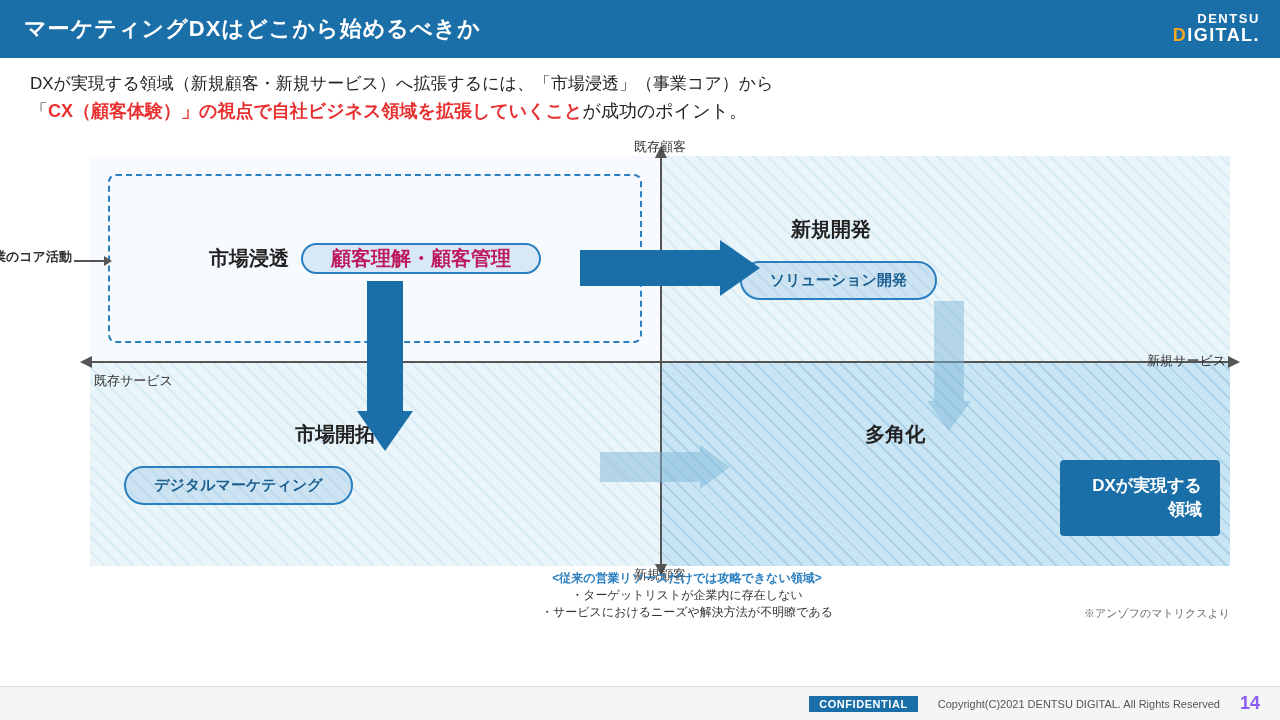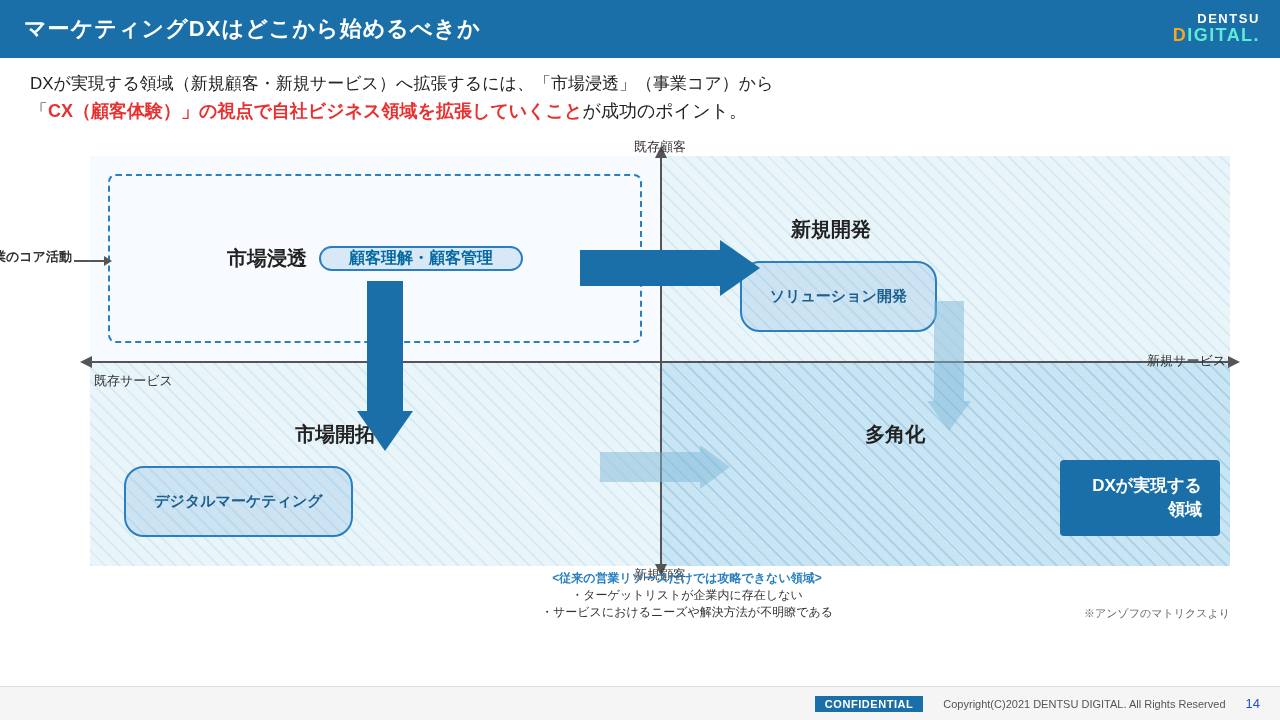--- a/index.html
+++ b/index.html
@@ -43,21 +43,21 @@
       font-weight: bold;
       letter-spacing: 0.12em;
     }
     .logo-digital {
       color: #ffffff;
       font-size: 18px;
       font-weight: bold;
       letter-spacing: 0.08em;
     }
     .logo-digital span {
-      color: #5eead4;
+      color: #ffffff;
     }
 
     
     .subtitle-area {
       padding: 12px 30px 6px 30px;
       font-size: 17px;
       line-height: 1.6;
       color: #1a1a1a;
     }
     .subtitle-line1 {
@@ -238,39 +238,39 @@
       font-weight: bold;
       color: #222;
       text-align: center;
     }
 
     .inner-box {
       background: rgba(42, 127, 192, 0.15);
       border: 2px solid #2a7fc0;
       border-radius: 20px;
       padding: 0 28px;
-      font-size: 16px;
-      color: #0369a1;
+      font-size: 20px;
+      color: #be185d;
       font-weight: bold;
       white-space: nowrap;
     }
 
     
     .q-title-pos {
       position: absolute;
       font-size: 20px;
       font-weight: bold;
       color: #222;
     }
     .inner-box-pos {
       position: absolute;
       background: rgba(42, 127, 192, 0.15);
       border: 2px solid #2a7fc0;
       border-radius: 20px;
-      padding: 24px 28px;
+      padding: 8px 28px;
       font-size: 15px;
       color: #1a5f90;
       font-weight: bold;
       white-space: nowrap;
     }
 
     
     .dx-box {
       position: absolute;
       background: #1a6fa8;
@@ -304,23 +304,23 @@
       padding: 2px 10px;
       font-size: 11px;
       font-weight: bold;
       letter-spacing: 0.05em;
     }
     .footer-copyright {
       font-size: 11px;
       color: #555;
     }
     .footer-page {
-      font-size: 13px;
-      color: #1d4ed8;
-      font-weight: normal;
+      font-size: 18px;
+      color: #8b5cf6;
+      font-weight: bold;
     }
 
   </style>
 </head>
 <body>
 
 <div class="header">
   <span class="header-title">マーケティングDXはどこから始めるべきか</span>
   <div class="logo-area">
     <span class="logo-dentsu">DENTSU</span>

